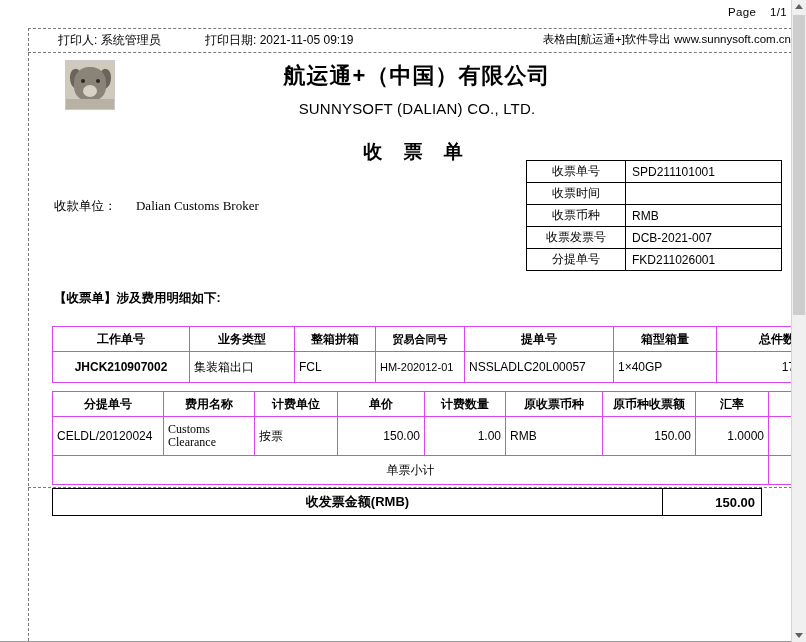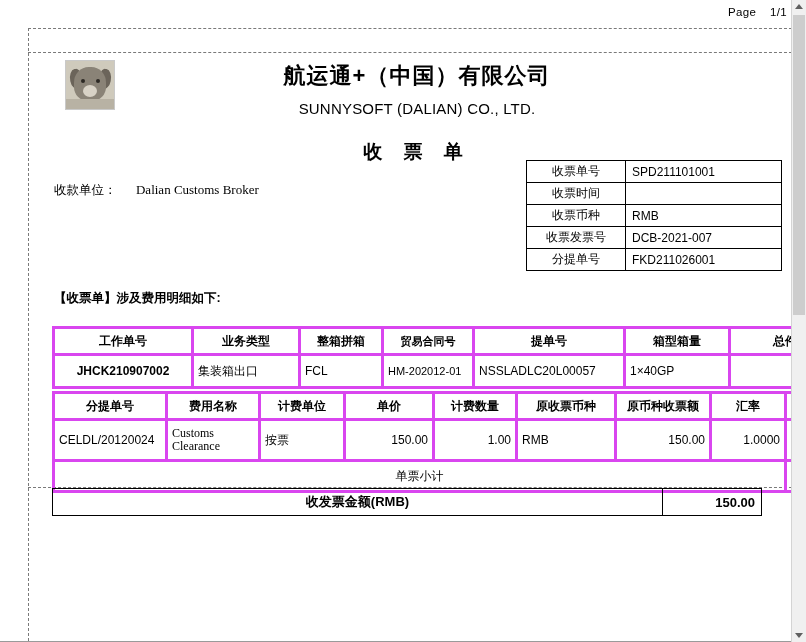--- a/index.html
+++ b/index.html
@@ -182,21 +182,21 @@
     padding: 0 6px;
   }
   .meta-table td.lbl {
     width: 86px;
     text-align: center;
     white-space: nowrap;
   }
   .payer {
     position: absolute;
     left: 14px;
-    top: 126px;
+    top: 142px;
     font-size: 12.5px;
     white-space: nowrap;
   }
   .payer .pv {
     margin-left: 16px;
     font-family: "Liberation Serif", serif;
     font-size: 13px;
   }
   .detail-note {
     position: absolute;
@@ -204,21 +204,21 @@
     top: 234px;
     font-size: 12.5px;
     font-weight: bold;
   }
   table.grid {
     position: absolute;
     border-collapse: collapse;
     table-layout: fixed;
   }
   table.grid th, table.grid td {
-    border: 3px solid #d946ef;
+    border: 1px solid #d946ef;
     font-size: 12px;
     padding: 2px 4px;
     height: 20px;
     overflow: hidden;
   }
   table.grid th {
     text-align: center;
     font-weight: bold;
   }
   
@@ -330,20 +330,31 @@
     <span>Page</span>
     &nbsp;&nbsp;
     <span>1/1</span>
   </div>
 
   <div class="dash-top"></div>
   <div class="dash-bottom"></div>
   <div class="dash-footer"></div>
   <div class="vline-left"></div>
 
+  <div class="header-row">
+    <div class="printer">
+      <span>打印人:</span>
+      <span>系统管理员</span>
+    </div>
+    <div class="printdate">
+      <span>打印日期:</span>
+      <span>2021-11-05 09:19</span>
+    </div>
+    <div class="export-note">表格由[航运通+]软件导出 www.sunnysoft.com.cn</div>
+  </div>
 
   <div class="content">
 
     <div class="logo">
       <div class="ear-l"></div>
       <div class="ear-r"></div>
       <div class="dogface"></div>
       <div class="eye-l"></div>
       <div class="eye-r"></div>
       <div class="snout"></div>

